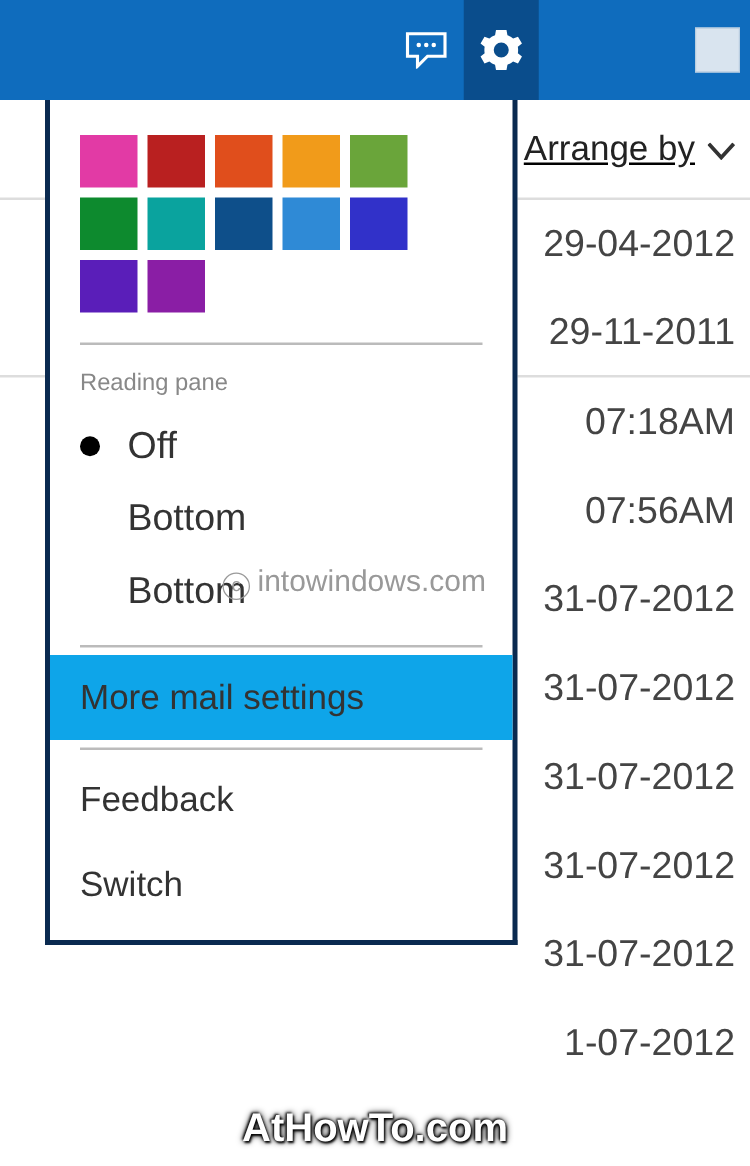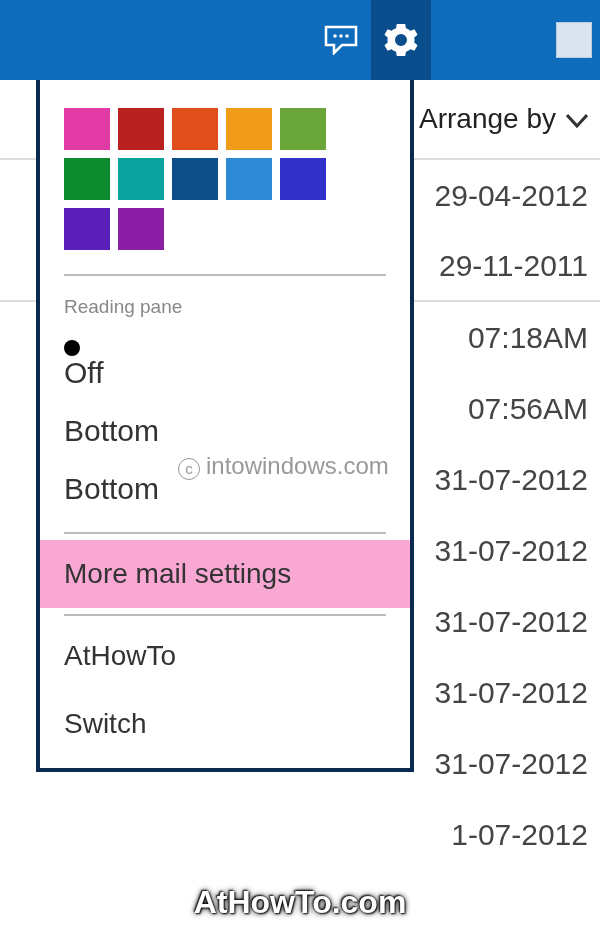--- a/index.html
+++ b/index.html
@@ -38,20 +38,21 @@
       height: 36px;
       background: #d9e4ef;
       border: 1px solid #b9cde0;
       margin-left: 125px;
     }
 
     
     .content {
       position: relative;
       height: 658px;
+      text-decoration: underline;
     }
 
     
     .arrange-row {
       height: 80px;
       display: flex;
       align-items: center;
       justify-content: flex-end;
       padding-right: 12px;
       font-size: 28px;
@@ -113,43 +114,43 @@
     .section-title {
       font-size: 19px;
       color: #888;
       padding: 14px 24px 10px 24px;
     }
     .radio-group {
       padding: 0 24px 8px 24px;
     }
     .radio-item {
       display: flex;
+      align-items: center;
       font-size: 30px;
       color: #333;
       padding: 12px 0;
-      flex-direction: column;
     }
     .radio-dot {
       width: 16px;
       height: 16px;
       border-radius: 50%;
       background: #000;
       margin-right: 22px;
       visibility: hidden;
       flex-shrink: 0;
     }
     .radio-item.selected .radio-dot { visibility: visible; }
     .radio-item .indent { width: 38px; display: inline-block; }
     .menu-item {
       font-size: 28px;
       color: #333;
       padding: 18px 24px;
     }
     .menu-item.hover {
-      background: #f9a8d4;
+      background: #0ea5e9;
     }
 
     
     .watermark1 {
       position: absolute;
       top: 372px;
       left: 178px;
       color: #999;
       font-size: 24px;
       pointer-events: none;
@@ -278,21 +279,21 @@
 
     <div class="section-sep"></div>
 
     <div class="menu-item hover">
       <span>More mail settings</span>
     </div>
 
     <div class="section-sep"></div>
 
     <div class="menu-item">
-      <span>AtHowTo</span>
+      <span>Feedback</span>
     </div>
     <div class="menu-item">
       <span>Switch</span>
     </div>
   </div>
 
   <div class="watermark1">
     <span class="copy">c</span><span>intowindows.com</span>
   </div>
 </div>

